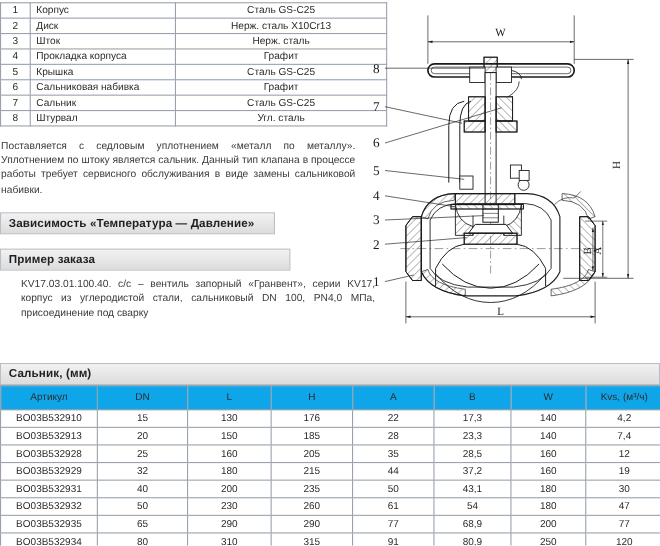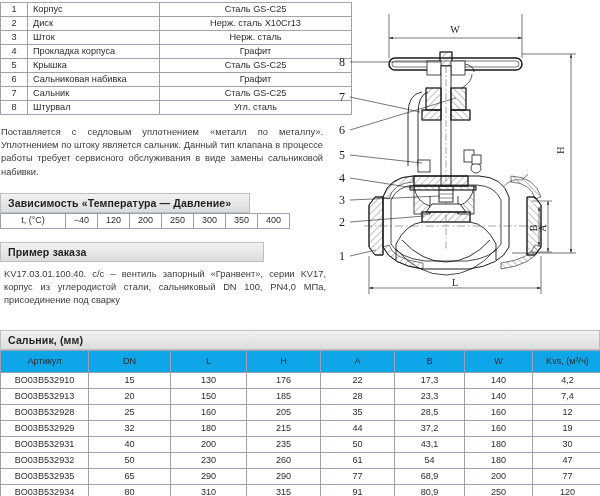--- a/index.html
+++ b/index.html
@@ -60,21 +60,21 @@
   #temp-band{width:250px;margin-top:14px;}
   #order-band{width:264px;margin-top:13px;}
   #dims-band{width:600px;margin-top:12px;}
 
   
   #temp-table{width:290px;margin-top:0;}
   #temp-table td{text-align:center;font-size:9px;height:12px;}
   #temp-table td.rowhead{width:58px;}
 
   
-  #order-paragraph{margin:6px 0 0 4px;}
+  #order-paragraph{margin:6px 0 0 19px;}
 
   
   .dims-wrap{position:absolute;left:0;top:318px;width:600px;}
   #dims-table{width:600px;}
   #dims-table th{
     background:#0ea5e9;text-align:center;font-size:9.1px;height:13px;color:#2b2b2b;
   }
   #dims-table td{text-align:center;font-size:9.1px;height:13px;}
   #dims-table td.art{text-align:center;}
   #dims-table colgroup col.c-art{width:88px;}
@@ -151,30 +151,20 @@
           </tr>
       </tbody>
     </table>
 
     <p class="para" id="intro-paragraph">Поставляется с седловым уплотнением «металл по металлу». Уплотнением по штоку является сальник. Данный тип клапана в процессе работы требует сервисного обслуживания в виде замены сальниковой набивки.</p>
 
     <div class="band" id="temp-band">Зависимость «Температура — Давление»</div>
 
     <table class="grid" id="temp-table">
       <tbody>
-        <tr>
-          <td class="rowhead">t, (°C)</td>
-          <td>−40</td>
-          <td>120</td>
-          <td>200</td>
-          <td>250</td>
-          <td>300</td>
-          <td>350</td>
-          <td>400</td>
-        </tr>
       </tbody>
     </table>
 
     <div class="band" id="order-band">Пример заказа</div>
     <p class="para" id="order-paragraph">KV17.03.01.100.40. с/с – вентиль запорный «Гранвент», серии KV17, корпус из углеродистой стали, сальниковый DN 100, PN4,0 МПа, присоединение под сварку</p>
   </div>
 
   <div class="dims-wrap">
     <div class="band" id="dims-band">Сальник, (мм)</div>
     <table class="grid" id="dims-table">

